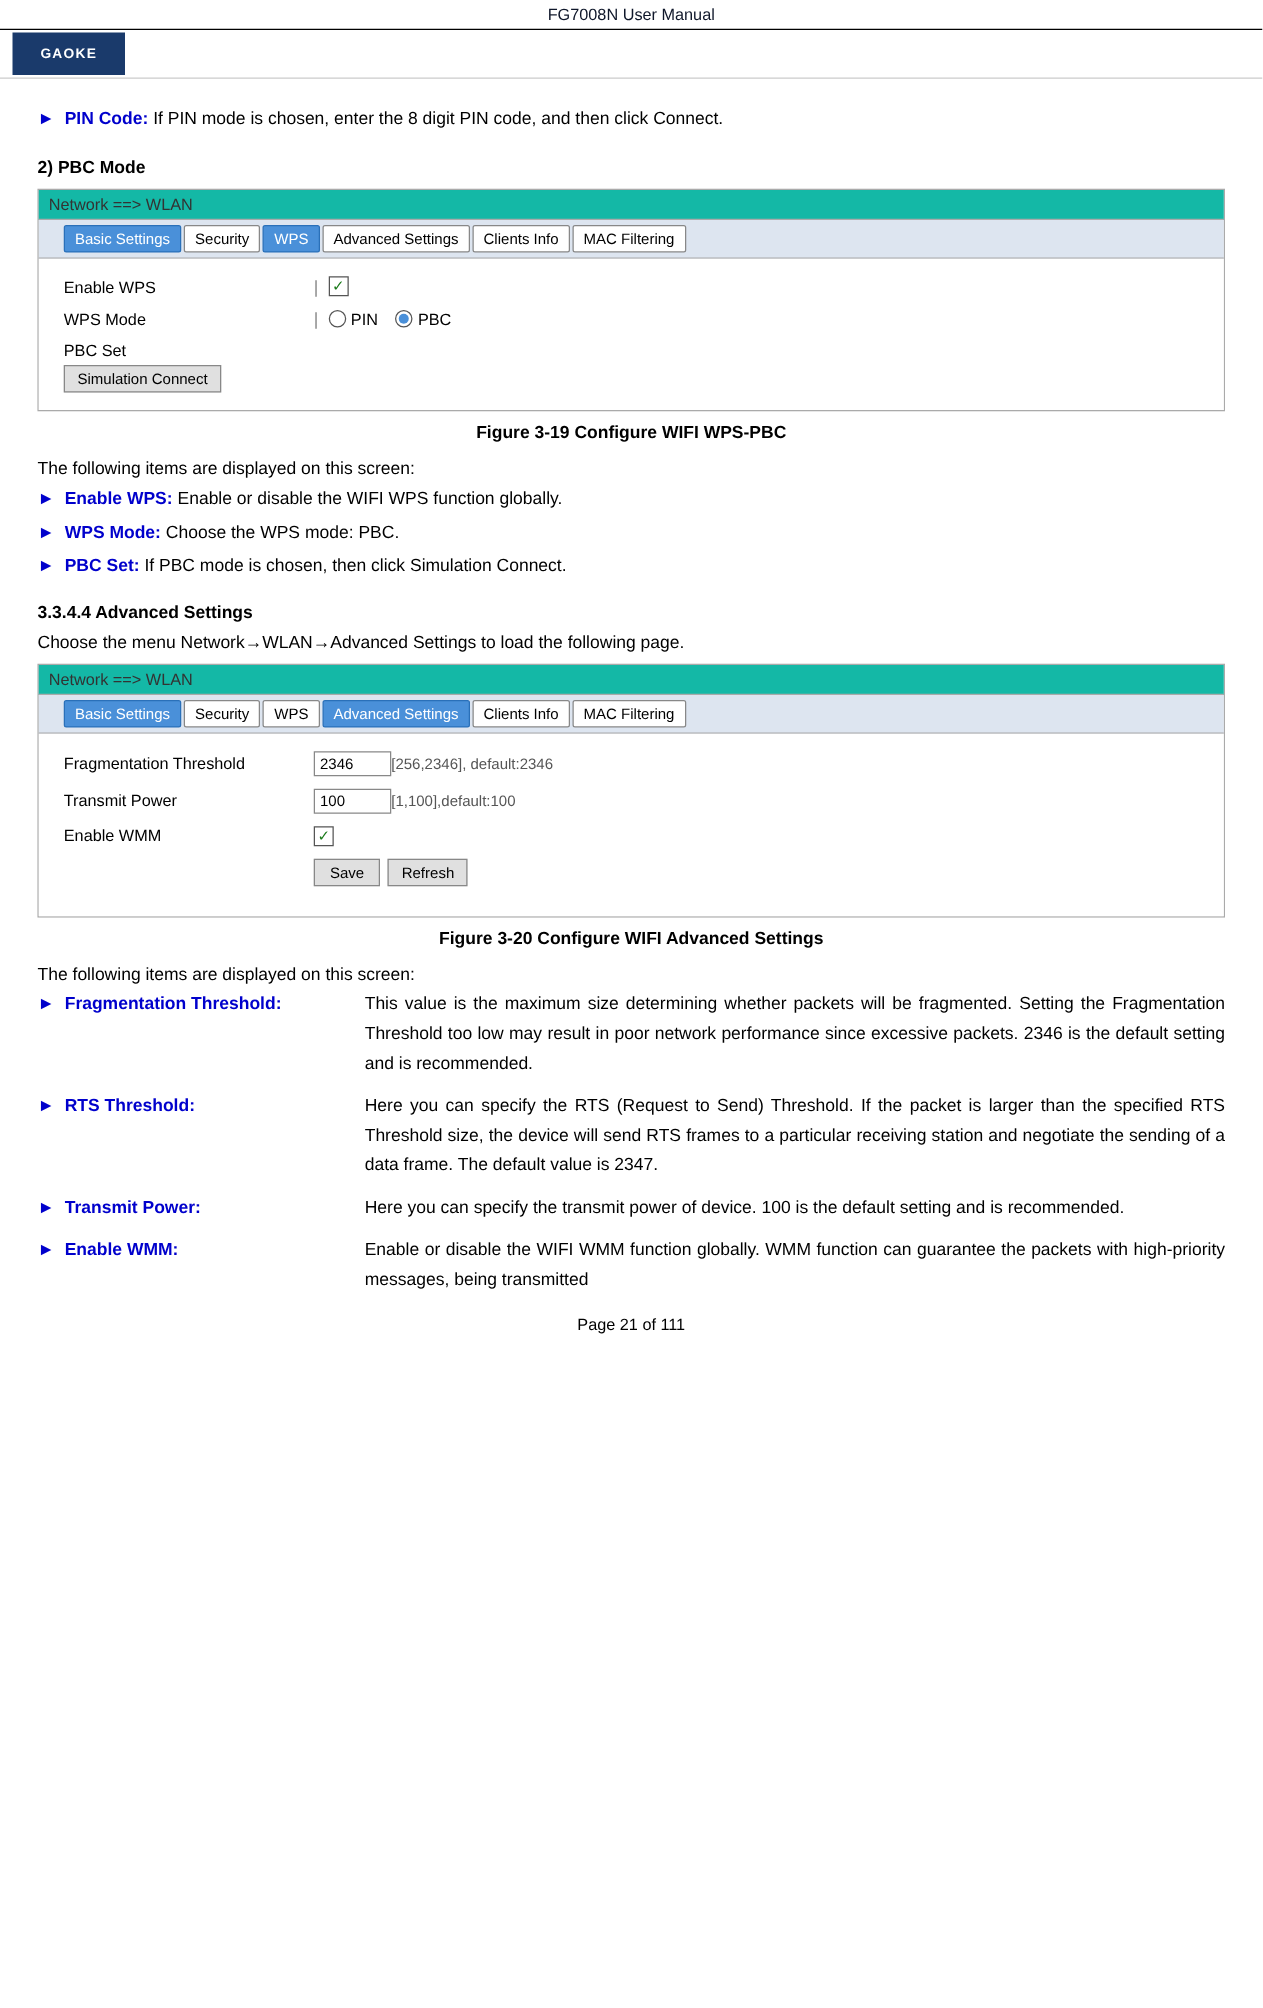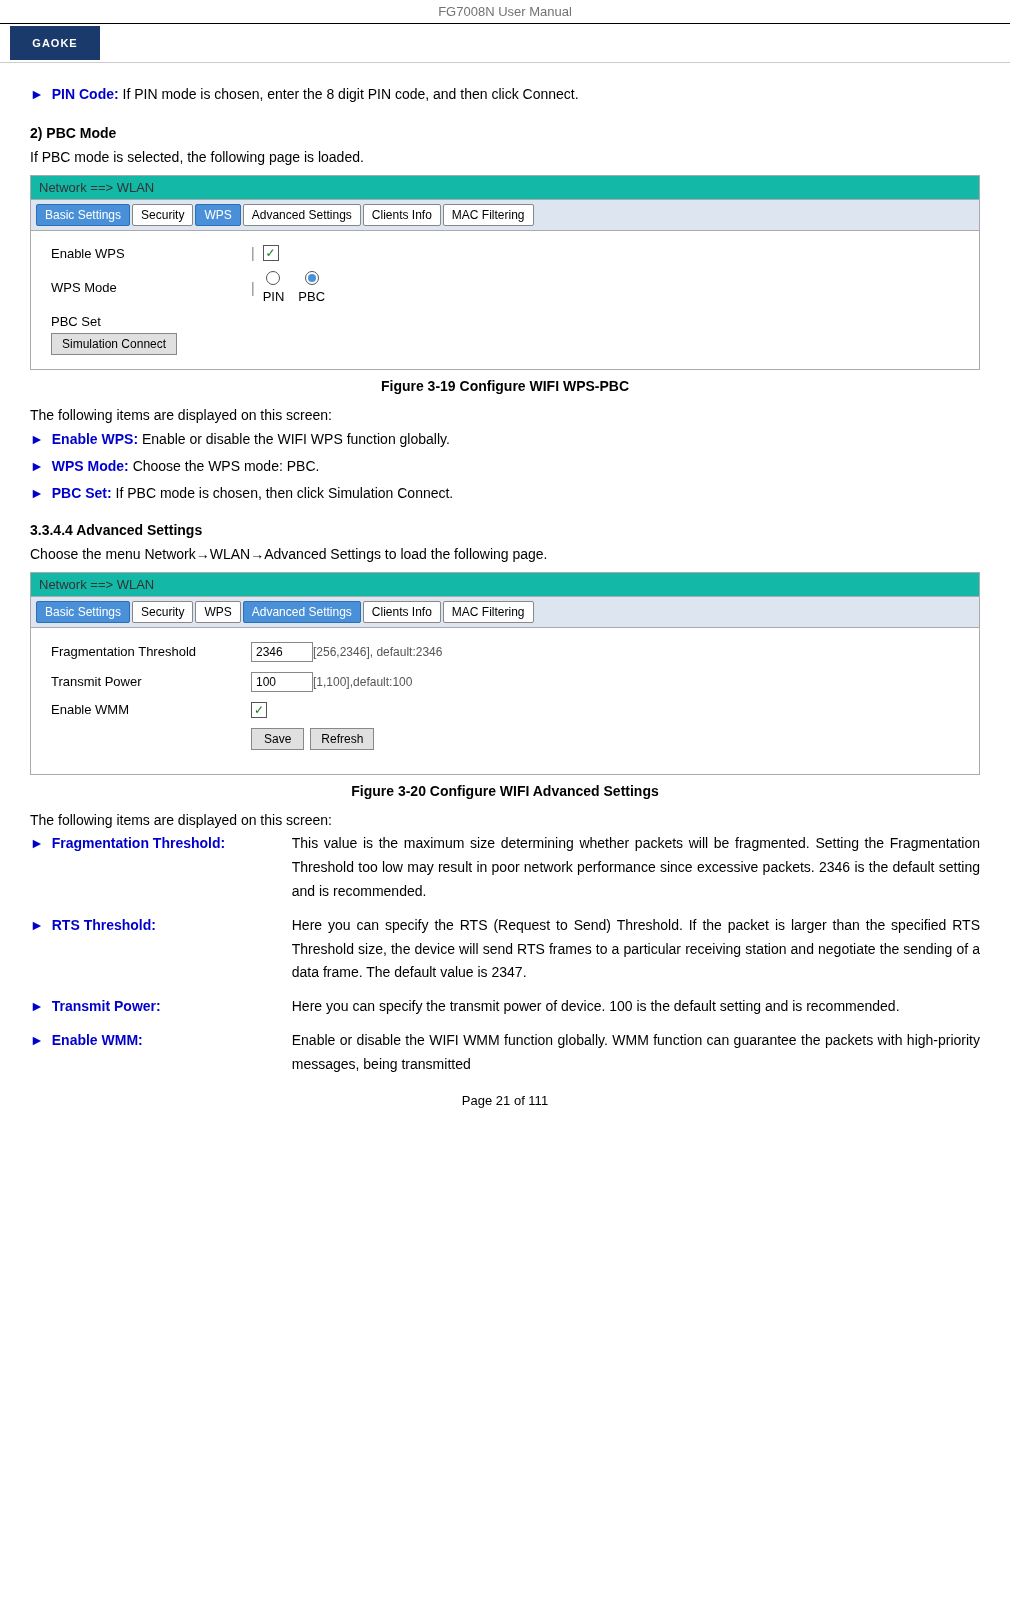--- a/index.html
+++ b/index.html
@@ -8,21 +8,21 @@
       font-size: 14px;
       background: #fff;
       color: #000;
       width: 1010px;
     }
     .page-header {
       text-align: center;
       border-bottom: 1px solid #000;
       padding: 4px 0;
       font-size: 13px;
-      color: #737373;
+      color: #0f172a;
     }
     .logo-area {
       display: flex;
       align-items: center;
       padding: 2px 10px;
       border-bottom: 1px solid #ccc;
     }
     .logo-box {
       width: 90px;
       height: 34px;
@@ -63,21 +63,21 @@
     }
     .network-panel-title {
       background: #14b8a6;
       padding: 4px 8px;
       font-size: 13px;
       color: #333;
       border-bottom: 1px solid #aaa;
     }
     .tab-bar {
       background: #dde5f0;
-      padding: 4px 5px;
+      padding: 4px 20px;
       display: flex;
       gap: 2px;
       border-bottom: 1px solid #aaa;
     }
     .tab {
       padding: 3px 8px;
       font-size: 12px;
       border: 1px solid #888;
       cursor: pointer;
       border-radius: 2px;
@@ -126,21 +126,20 @@
     .radio-group {
       display: flex;
       align-items: center;
       gap: 14px;
     }
     .radio-item {
       display: flex;
       align-items: center;
       gap: 4px;
       font-size: 13px;
-      flex-direction: column;
     }
     .radio-outer {
       width: 14px;
       height: 14px;
       border-radius: 50%;
       border: 1px solid #555;
       display: inline-flex;
       align-items: center;
       justify-content: center;
       background: #fff;
@@ -269,21 +268,20 @@
 
 <div class="content">
 
   <div class="pin-code-section">
     <span class="bullet-arrow">►</span>
     <span class="pin-code-label">PIN Code:</span>
     <span>If PIN mode is chosen, enter the 8 digit PIN code, and then click Connect.</span>
   </div>
 
   <div class="section-heading">2) PBC Mode</div>
-  <div class="section-desc">If PBC mode is selected, the following page is loaded.</div>
 
   <div class="network-panel">
     <div class="network-panel-title">Network ==&gt; WLAN</div>
     <div class="tab-bar">
       <div class="tab tab-blue">Basic Settings</div>
       <div class="tab tab-white">Security</div>
       <div class="tab tab-blue">WPS</div>
       <div class="tab tab-white">Advanced Settings</div>
       <div class="tab tab-white">Clients Info</div>
       <div class="tab tab-white">MAC Filtering</div>

